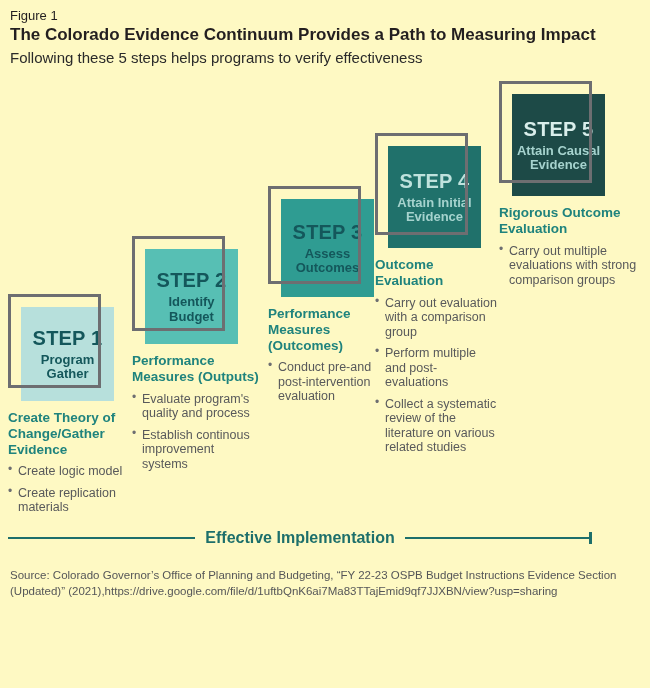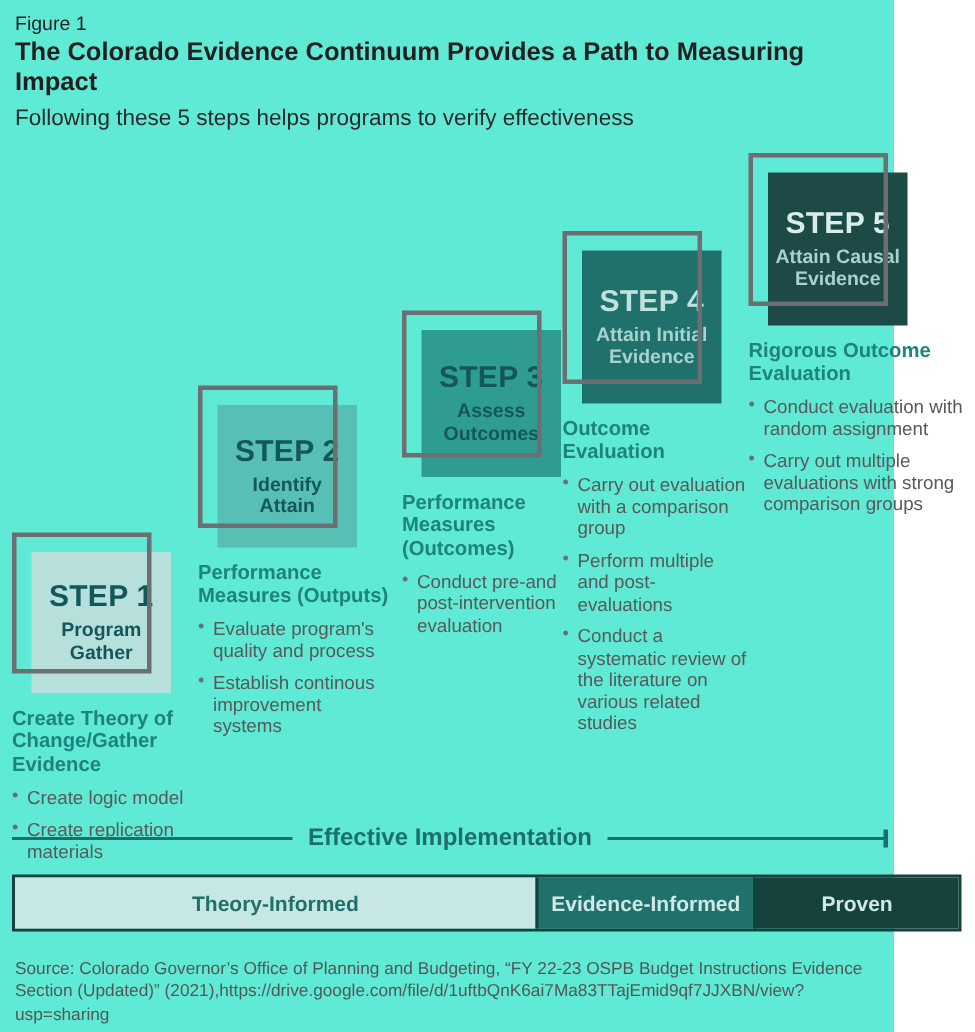--- a/index.html
+++ b/index.html
@@ -1,18 +1,18 @@
 <!DOCTYPE html>
 <html><head>
 <meta charset="utf-8">
 <style>
   * { margin:0; padding:0; box-sizing:border-box; }
   html,body { width:650px; height:688px; background:#ffffff; overflow:hidden;
               font-family:"Liberation Sans","DejaVu Sans",sans-serif; }
-  .page { position:relative; width:596px; height:688px; background:#5eead4; }
+  .page { position:relative; width:650px; height:688px; background:#fef9c3; }
 
   
   .header { padding:8px 10px 0 10px; }
   .figure-label { font-size:13px; color:#231f20; margin-bottom:2px; }
   .title { font-size:17px; font-weight:700; color:#231f20; line-height:1.2; max-width:610px; }
   .subtitle { font-size:15px; color:#2a2a2a; margin-top:4px; }
 
   
   .diagram { position:relative; height:452px; margin-top:2px; }
   .step { position:absolute; }
@@ -53,40 +53,40 @@
 
   <div class="header">
     <div class="figure-label">Figure 1</div>
     <div class="title">The Colorado Evidence Continuum Provides a Path to Measuring Impact</div>
     <div class="subtitle">Following these 5 steps helps programs to verify effectiveness</div>
   </div>
 
   <div class="diagram">
 
     <div class="step" style="left:8px; top:226px; width:121px;">
-      <div class="boxwrap" style="height:107px;margin-top:40px;">
+      <div class="boxwrap" style="height:107px;">
         <div class="frame" style="height:94px;"></div>
         <div class="fill" style="height: 94px; background: rgb(183, 224, 220);">
           <div class="num" style="color: rgb(20, 87, 91);">STEP 1</div>
           <div class="boxlabel" style="color: rgb(20, 87, 91);">Program Gather</div>
         </div>
       </div>
       <div class="heading">Create Theory of Change/Gather Evidence</div>
       <ul class="bullets">
         <li>Create logic model</li>
         <li>Create replication materials</li>
       </ul>
     </div>
 
     <div class="step" style="left:132px; top:168px; width:127px;">
       <div class="boxwrap" style="height:108px;">
         <div class="frame" style="height:95px;"></div>
         <div class="fill" style="height: 95px; background: rgb(87, 191, 180);">
           <div class="num" style="color: rgb(20, 87, 91);">STEP 2</div>
-          <div class="boxlabel" style="color: rgb(20, 87, 91);">Identify Attain</div>
+          <div class="boxlabel" style="color: rgb(20, 87, 91);">Identify Budget</div>
         </div>
       </div>
       <div class="heading">Performance Measures (Outputs)</div>
       <ul class="bullets">
         <li>Evaluate program's quality and process</li>
         <li>Establish continous improvement systems</li>
       </ul>
     </div>
 
     <div class="step" style="left:268px; top:118px; width:118px;">
@@ -108,54 +108,42 @@
         <div class="frame" style="height:102px;"></div>
         <div class="fill" style="height: 102px; background: rgb(32, 113, 107);">
           <div class="num" style="color: rgb(191, 226, 221);">STEP 4</div>
           <div class="boxlabel" style="color: rgb(166, 211, 206);">Attain Initial Evidence</div>
         </div>
       </div>
       <div class="heading">Outcome Evaluation</div>
       <ul class="bullets">
         <li>Carry out evaluation with a comparison group</li>
         <li>Perform multiple and post-evaluations</li>
-        <li>Conduct a systematic review of the literature on various related studies</li>
+        <li>Collect a systematic review of the literature on various related studies</li>
       </ul>
     </div>
 
     <div class="step" style="left:499px; top:13px; width:150px;">
       <div class="boxwrap" style="height:115px;">
         <div class="frame" style="height:102px;"></div>
         <div class="fill" style="height: 102px; background: rgb(29, 74, 71);">
           <div class="num" style="color: rgb(217, 238, 235);">STEP 5</div>
           <div class="boxlabel" style="color: rgb(166, 211, 206);">Attain Causal Evidence</div>
         </div>
       </div>
       <div class="heading">Rigorous Outcome Evaluation</div>
       <ul class="bullets">
-        <li>Conduct evaluation with random assignment</li>
         <li>Carry out multiple evaluations with strong comparison groups</li>
       </ul>
     </div>
 
   </div>
 
   <div class="axis">
     <div class="axis-line"></div>
     <div class="axis-text">Effective Implementation</div>
     <div class="axis-line right"></div>
   </div>
 
-  <div class="bar">
-    <div class="seg" style="background: rgb(199, 231, 228); color: rgb(31, 111, 107); width: 55.2%;">
-      <span>Theory-Informed</span>
-    </div>
-    <div class="seg" style="background: rgb(32, 113, 107); color: rgb(207, 234, 230); width: 23%;">
-      <span>Evidence-Informed</span>
-    </div>
-    <div class="seg" style="background: rgb(22, 66, 62); color: rgb(207, 234, 230); width: 21.8%;">
-      <span>Proven</span>
-    </div>
-  </div>
 
   <div class="source">Source: Colorado Governor’s Office of Planning and Budgeting, “FY 22-23 OSPB Budget Instructions Evidence Section (Updated)” (2021),https://drive.google.com/file/d/1uftbQnK6ai7Ma83TTajEmid9qf7JJXBN/view?usp=sharing</div>
 
 </div>
 
 </body></html>

